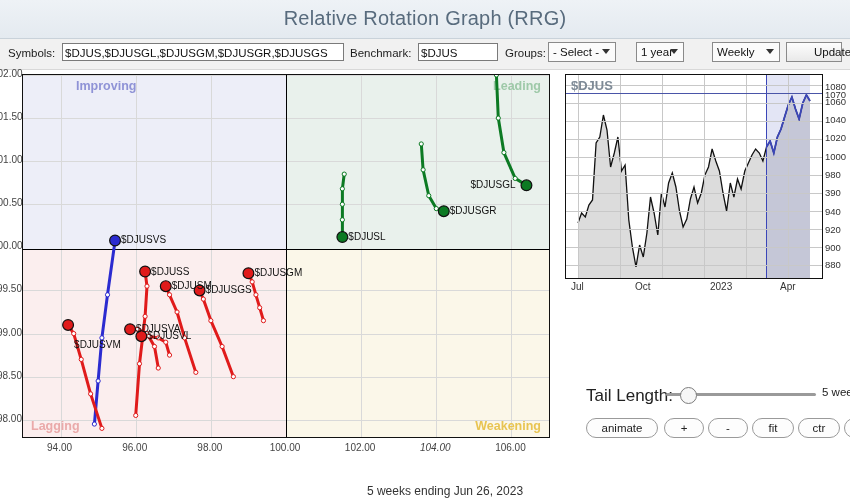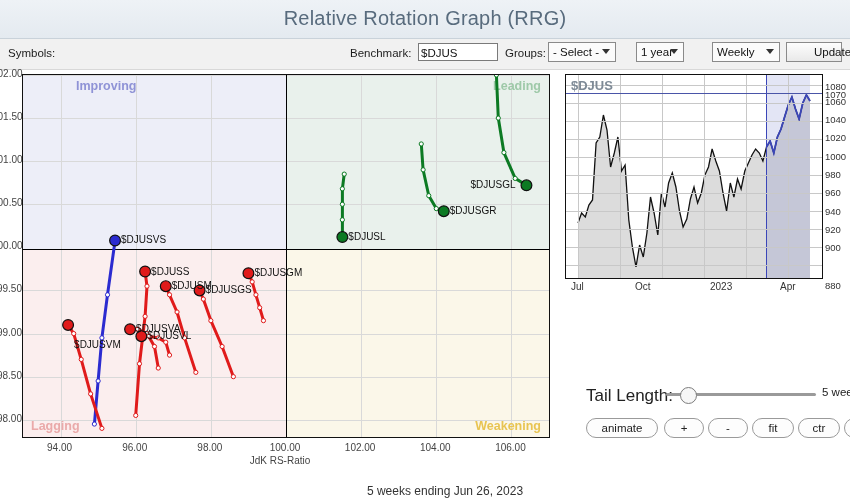--- a/index.html
+++ b/index.html
@@ -107,20 +107,21 @@
 <body>
 
 <div id="app">
 
   <div class="titlebar">
     <div class="ttl">Relative Rotation Graph (RRG)</div>
   </div>
 
   <div class="toolbar">
     <span class="tb-lbl" style="left:8px;">Symbols:</span>
+    <div class="tb-input" style="left:62px;width:282px;">$DJUS,$DJUSGL,$DJUSGM,$DJUSGR,$DJUSGS</div>
 
     <span class="tb-lbl" style="left:350px;">Benchmark:</span>
     <div class="tb-input" style="left:418px;width:80px;">$DJUS</div>
 
     <span class="tb-lbl" style="left:505px;">Groups:</span>
     <div class="tb-sel" style="left:548px;width:68px;">
       <span>- Select -</span>
       <i class="caret"></i>
     </div>
     <div class="tb-sel" style="left:636px;width:48px;">
@@ -145,24 +146,23 @@
         <div class="ylab" style="top: 256.571px;">99.00</div>
         <div class="ylab" style="top: 299.667px;">98.50</div>
         <div class="ylab" style="top: 342.762px;">98.00</div>
       </div>
     <div class="xlabels" id="xlabels">
         <div class="xlab" style="left: 37.5714px;">94.00</div>
         <div class="xlab" style="left: 112.714px;">96.00</div>
         <div class="xlab" style="left: 187.857px;">98.00</div>
         <div class="xlab" style="left: 263px;">100.00</div>
         <div class="xlab" style="left: 338.143px;">102.00</div>
-        <div class="xlab" style="left: 413.286px;">104.00</div>
+        <div class="xlab" style="left: 413.286px; font-style: italic;">104.00</div>
         <div class="xlab" style="left: 488.429px;">106.00</div>
       </div>
-    <div class="axis-title">JdK RS-Ratio</div>
 
     <div class="plot" id="plot">
       <div class="quad q-improving"></div>
       <div class="quad q-leading"></div>
       <div class="quad q-lagging"></div>
       <div class="quad q-weakening"></div>
       <div id="gridlines">
           <div class="grid-v" style="left: 37.5714px;"></div>
           <div class="grid-v" style="left: 112.714px;"></div>
           <div class="grid-v" style="left: 187.857px;"></div>
@@ -302,25 +302,25 @@
       <div class="hline" style="top:18px;"></div>
     </div>
     <div id="pylabels">
         <div class="pylab" style="top: 7px;">1080</div>
         <div class="pylab" style="top: 15px;">1070</div>
         <div class="pylab" style="top: 22px;">1060</div>
         <div class="pylab" style="top: 40px;">1040</div>
         <div class="pylab" style="top: 58px;">1020</div>
         <div class="pylab" style="top: 77px;">1000</div>
         <div class="pylab" style="top: 95px;">980</div>
-        <div class="pylab" style="top: 113px;">960</div>
+        <div class="pylab" style="top: 113px;">390</div>
         <div class="pylab" style="top: 132px;">940</div>
         <div class="pylab" style="top: 150px;">920</div>
         <div class="pylab" style="top: 168px;">900</div>
-        <div class="pylab" style="top: 185px; margin-top: 21px;">880</div>
+        <div class="pylab" style="top: 185px;">880</div>
       </div>
     <div id="pxlabels">
         <div class="pxlab" style="left: 6px;">Jul</div>
         <div class="pxlab" style="left: 70px;">Oct</div>
         <div class="pxlab" style="left: 145px;">2023</div>
         <div class="pxlab" style="left: 215px;">Apr</div>
       </div>
   </div>
 
   <span class="taillbl">Tail Length:</span>

